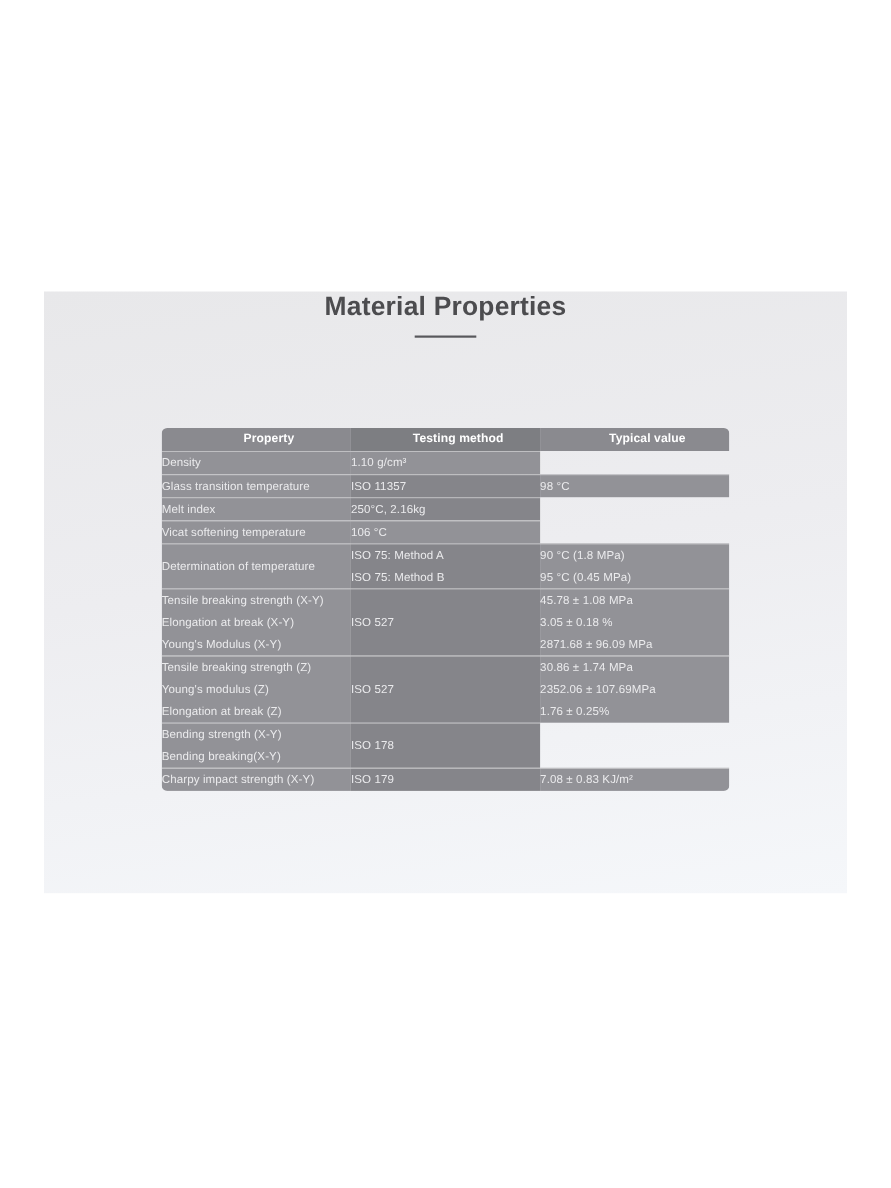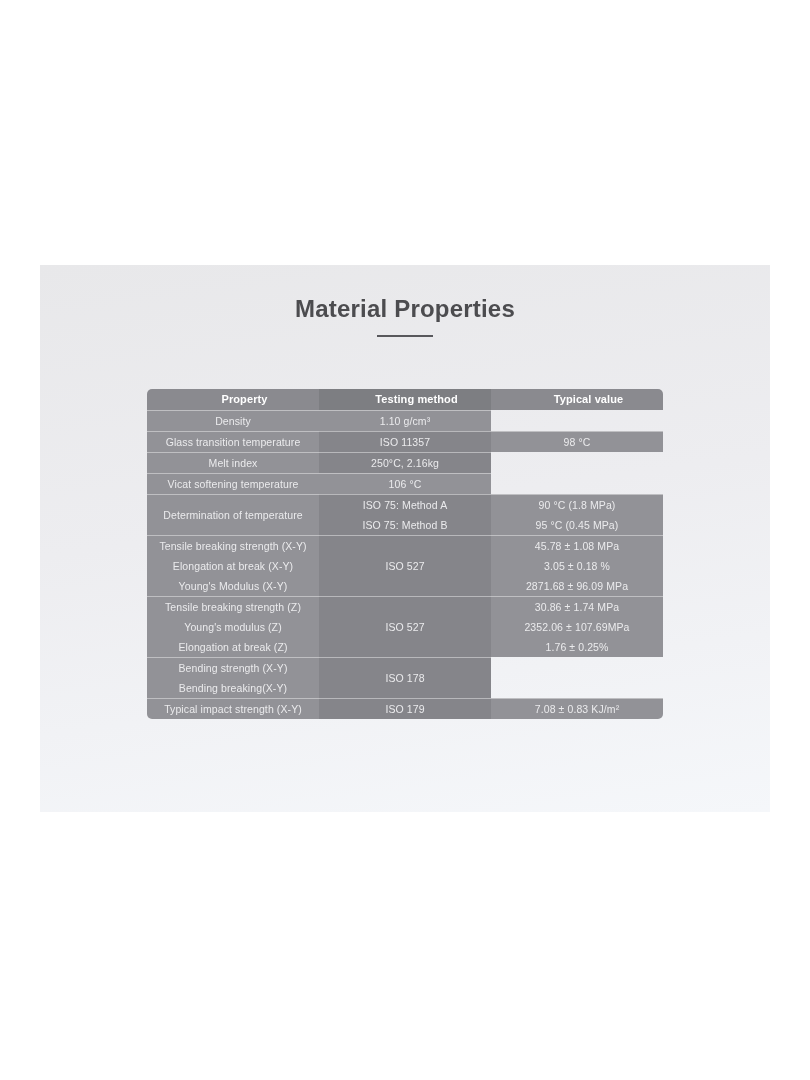--- a/index.html
+++ b/index.html
@@ -14,21 +14,20 @@
     background: #ffffff;
     overflow: hidden;
   }
   .panel {
     position: absolute;
     left: 40px; top: 265px;
     width: 730px; height: 547px;
     background: linear-gradient(172deg, var(--panel-top, #e8e8ea) 0%, #ededf0 45%, var(--panel-bottom, #f5f7fa) 100%);
   }
   .title {
-    margin-top: 30px;
     text-align: center;
     font-size: 24px;
     font-weight: bold;
     color: var(--title-text, #4c4c4f);
     letter-spacing: 0.2px;
   }
   .title-underline {
     width: 56px; height: 2px;
     background: #58585c;
     margin: 12px auto 0 auto;
@@ -56,21 +55,21 @@
     height: 21px; line-height: 21px;
     text-align: center;
     font-size: 11px;
     font-weight: bold;
     color: var(--header-text, #ffffff);
     letter-spacing: 0.1px;
     padding-left: 23px;
   }
   .t-line {
     height: 20px; line-height: 20px;
-    text-align: center;
+    text-align: left;
     font-size: 10.5px;
     color: var(--body-text, #ebebed);
     letter-spacing: 0.1px;
     white-space: nowrap;
   }
 </style>
 </head>
 <body>
 
 <div class="page">
@@ -173,21 +172,21 @@
             <div class="t-cell col-a">
               <div class="t-line">Bending strength (X-Y)</div>
               <div class="t-line">Bending breaking(X-Y)</div>
             </div>
             <div class="t-cell col-b">
               <div class="t-line">ISO 178</div>
             </div>
           </div>
           <div class="t-row t-group">
             <div class="t-cell col-a">
-              <div class="t-line">Typical impact strength (X-Y)</div>
+              <div class="t-line">Charpy impact strength (X-Y)</div>
             </div>
             <div class="t-cell col-b">
               <div class="t-line">ISO 179</div>
             </div>
             <div class="t-cell col-a">
               <div class="t-line">7.08 ± 0.83 KJ/m²</div>
             </div>
           </div>
         </div>
     </div>

